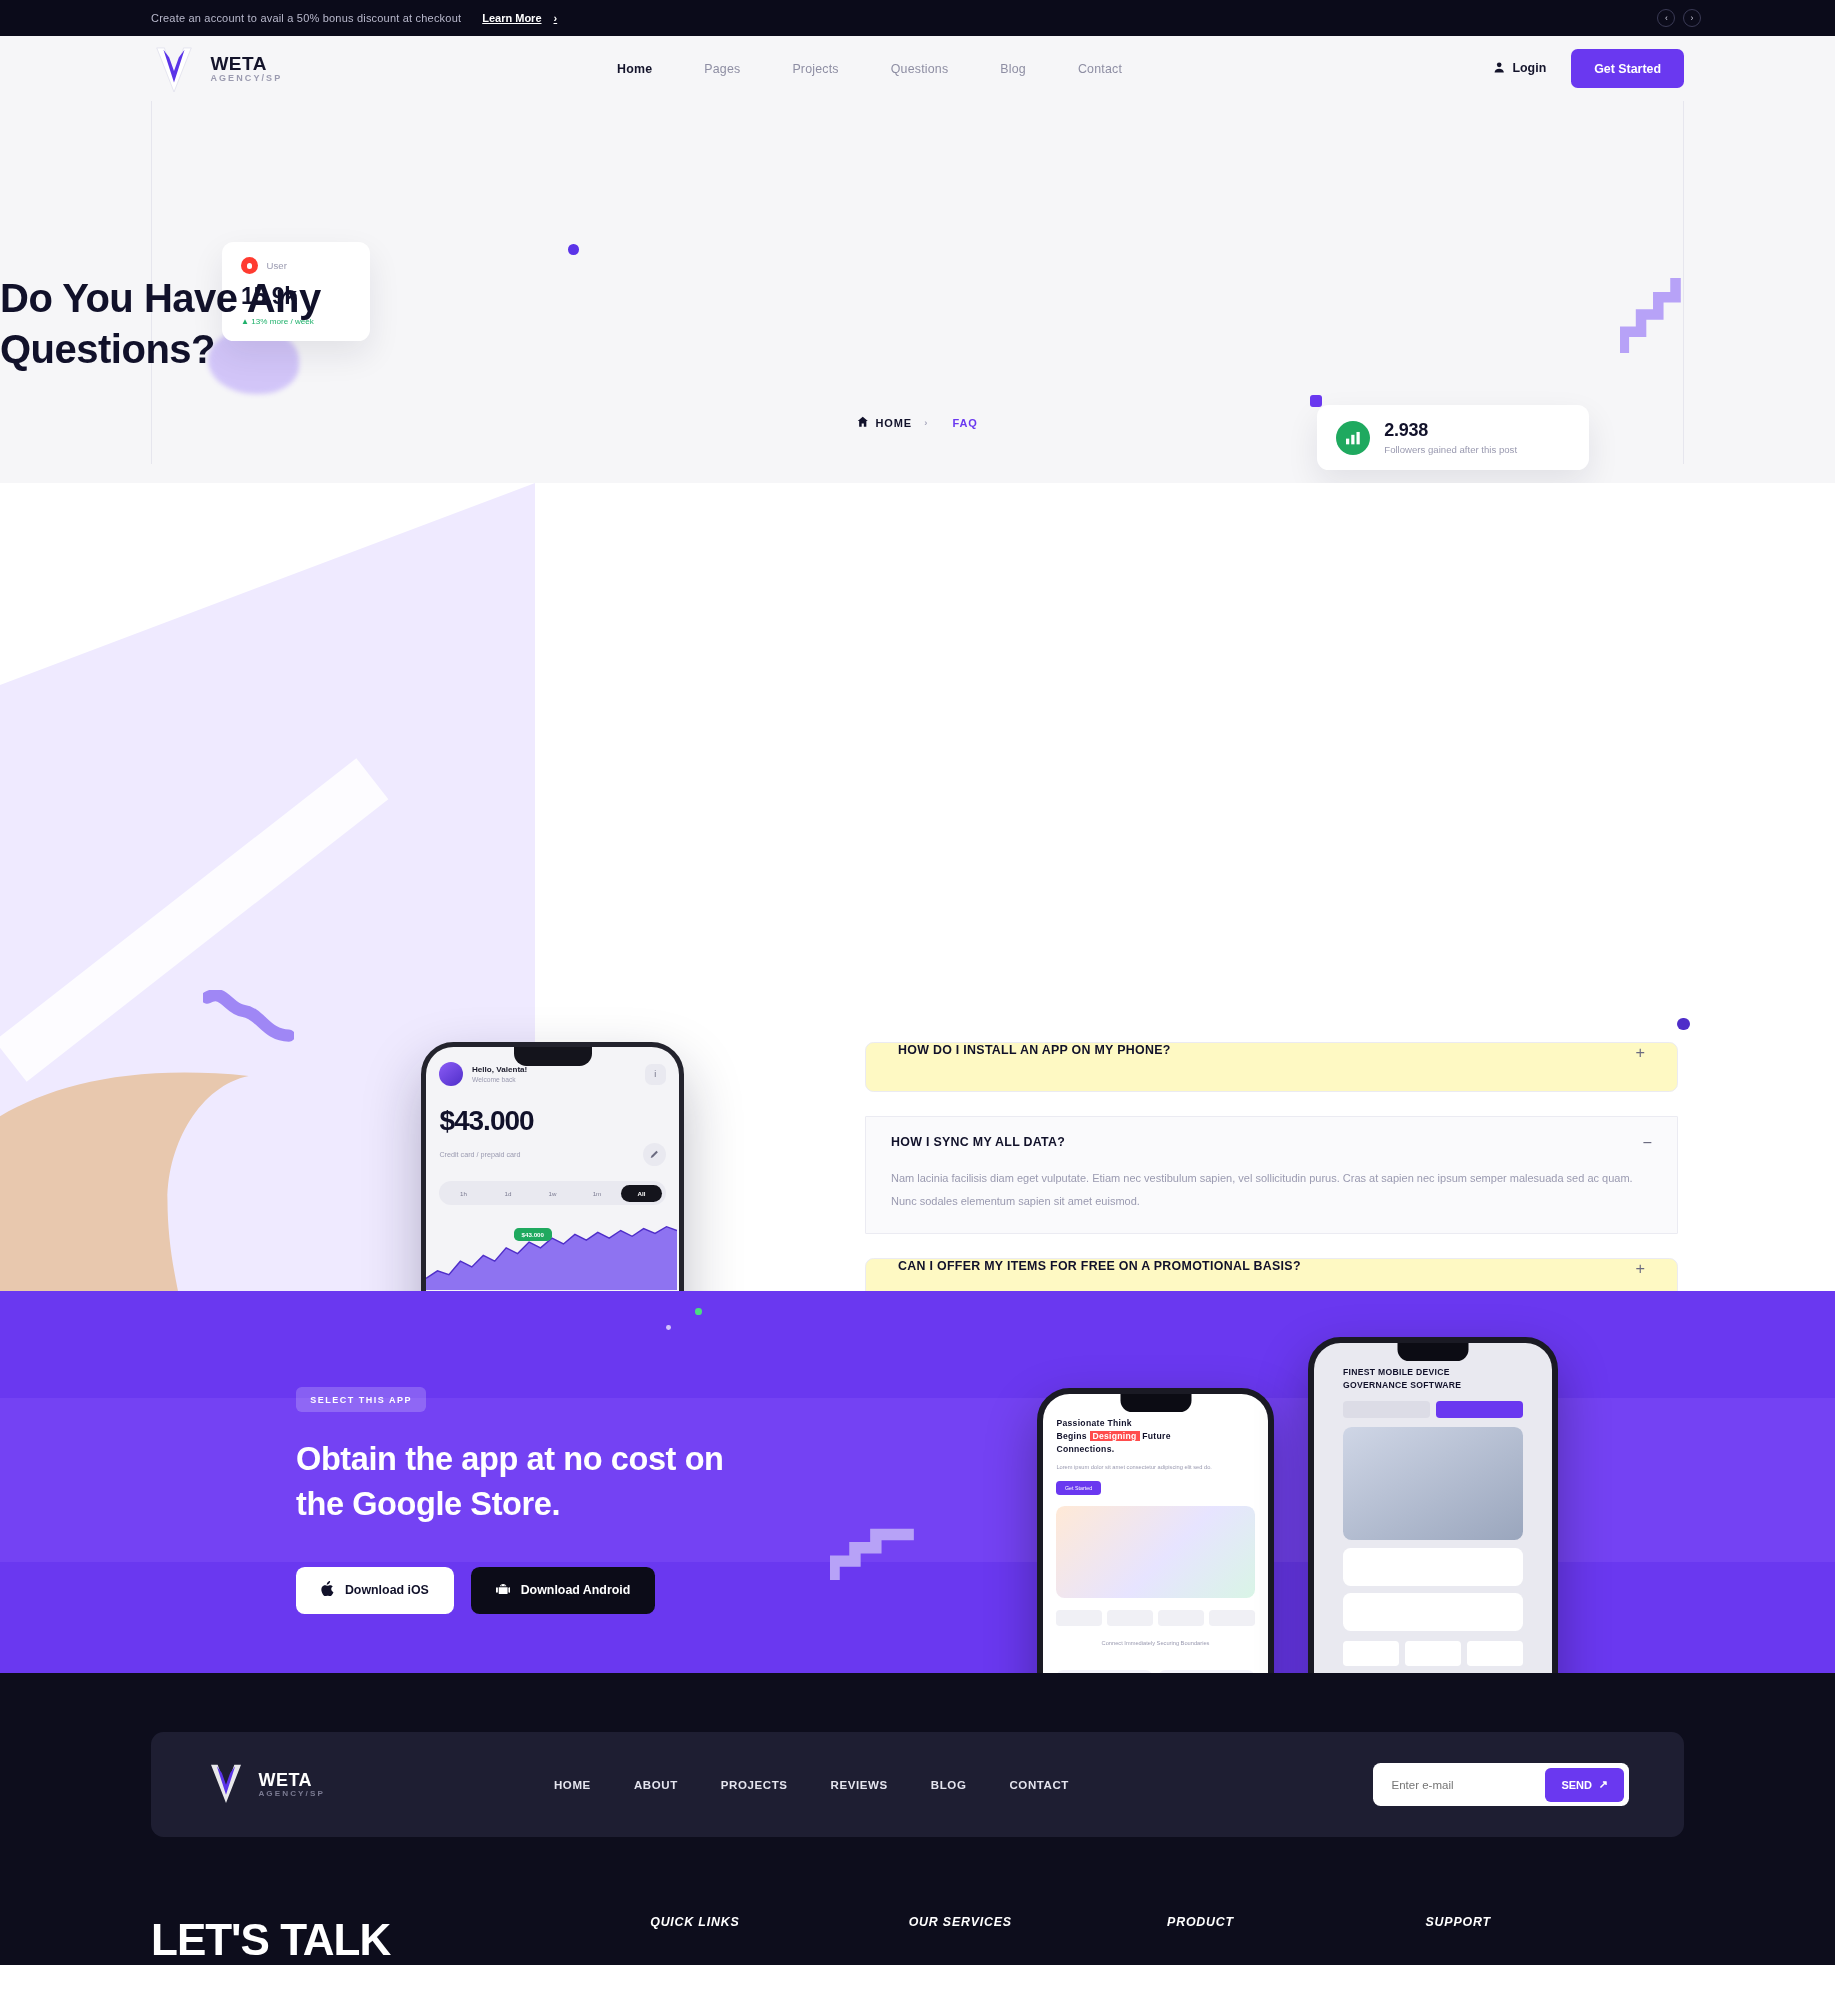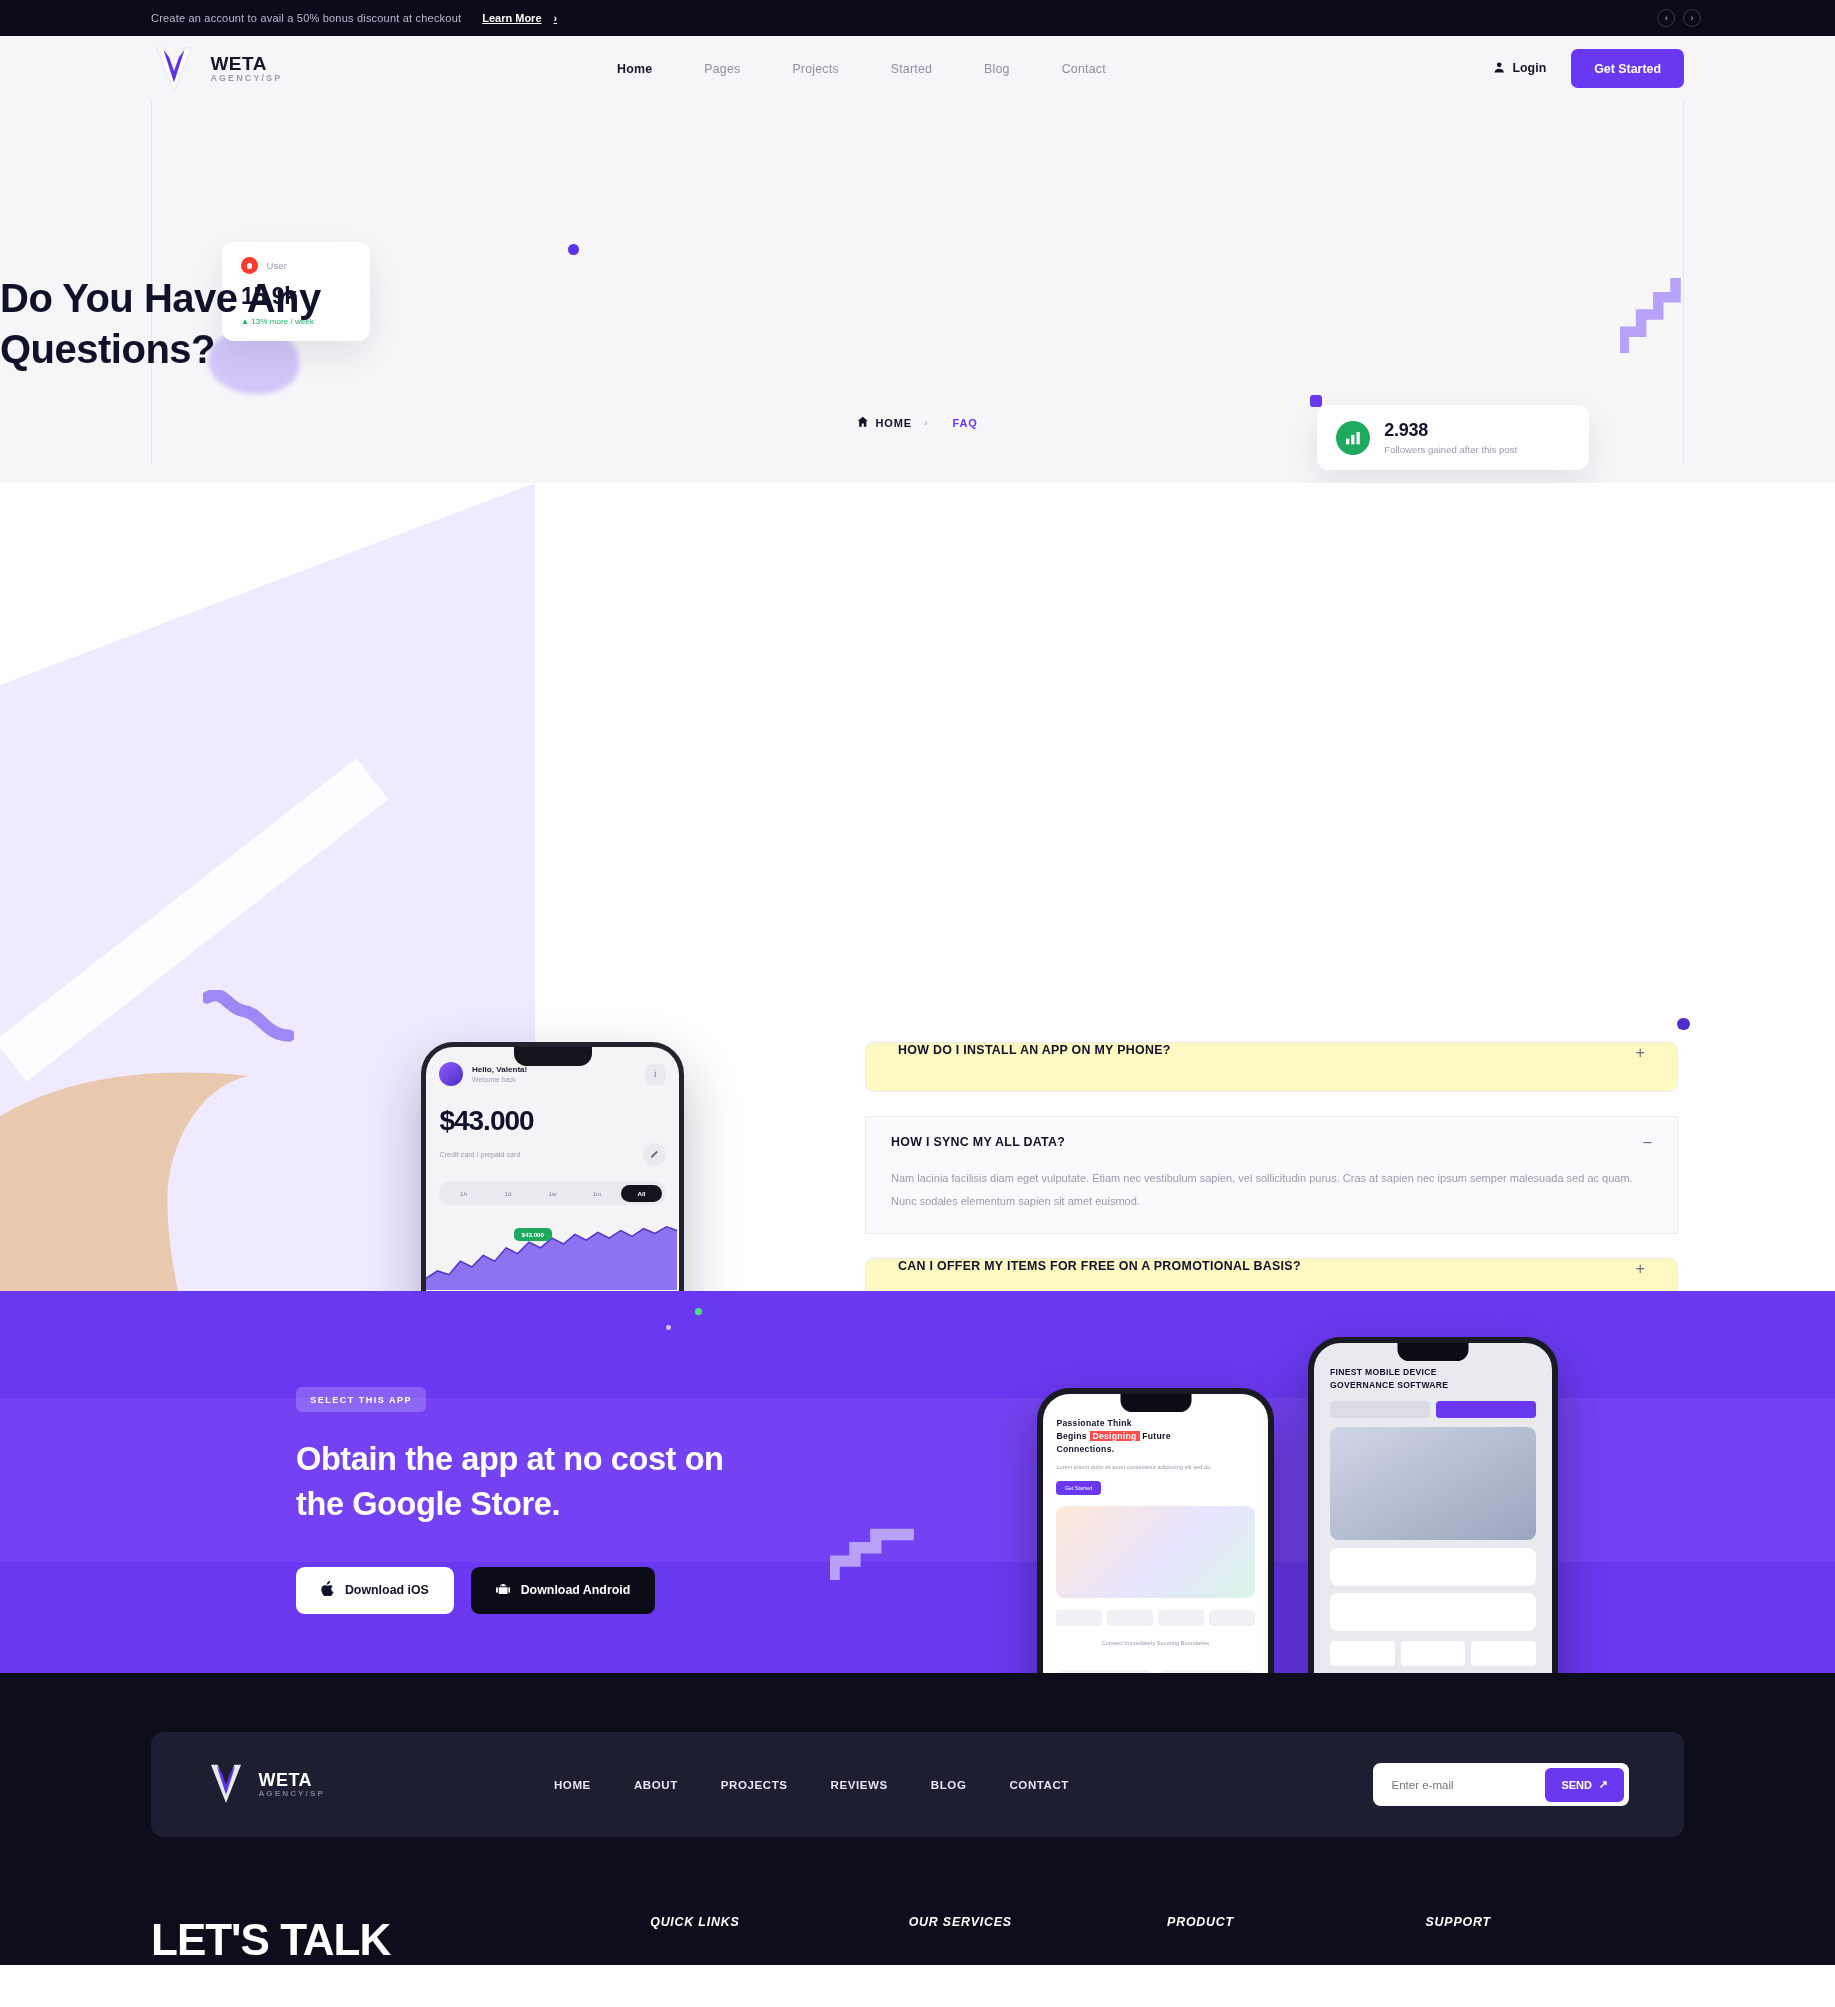--- a/index.html
+++ b/index.html
@@ -253,21 +253,21 @@
     <div class="brand-text">
       <div class="brand-name">WETA</div>
       <div class="brand-sub">AGENCY/SP</div>
     </div>
   </div>
 
   <div class="nav">
     <a class="active" href="#">Home</a>
     <a href="#">Pages</a>
     <a href="#">Projects</a>
-    <a href="#">Started</a>
+    <a href="#">Questions</a>
     <a href="#">Blog</a>
     <a href="#">Contact</a>
   </div>
 
   <div class="header-right">
     <div class="login">
       <span>
         <svg width="12.4" height="12.4" viewBox="0 0 16 16">
             <circle cx="8" cy="5" r="3" fill="#14142b"></circle>
             <path d="M2 15c0-3.3 2.7-5 6-5s6 1.7 6 5" fill="#14142b"></path>
@@ -480,21 +480,21 @@
         <div class="cp-sub" style="text-align:center;margin-top:13.4px;">Connect Immediately Securing Boundaries</div>
         <div class="cp-row">
           <span class="cp-block" style="flex:1"></span>
           <span class="cp-block" style="flex:1"></span>
         </div>
       </div>
     </div>
 
     <div class="cta-phone tall">
       <div class="cp-notch"></div>
-      <div class="cp-screen cp-dark" style="padding:23px 16px 0;">
+      <div class="cp-screen cp-dark" style="padding:23px 29px 0;">
         <div class="cp-h">
           <span>FINEST MOBILE DEVICE</span><br>
           <span>GOVERNANCE SOFTWARE</span>
         </div>
         <div class="cp-row" style="margin-top:9.6px;">
           <span class="cp-chip" style="background:#dcdce6"></span>
           <span class="cp-chip" style="background:#6a38f0"></span>
         </div>
         <div class="cp-img"></div>
         <div class="cp-block2" style="background:#fff"></div>

